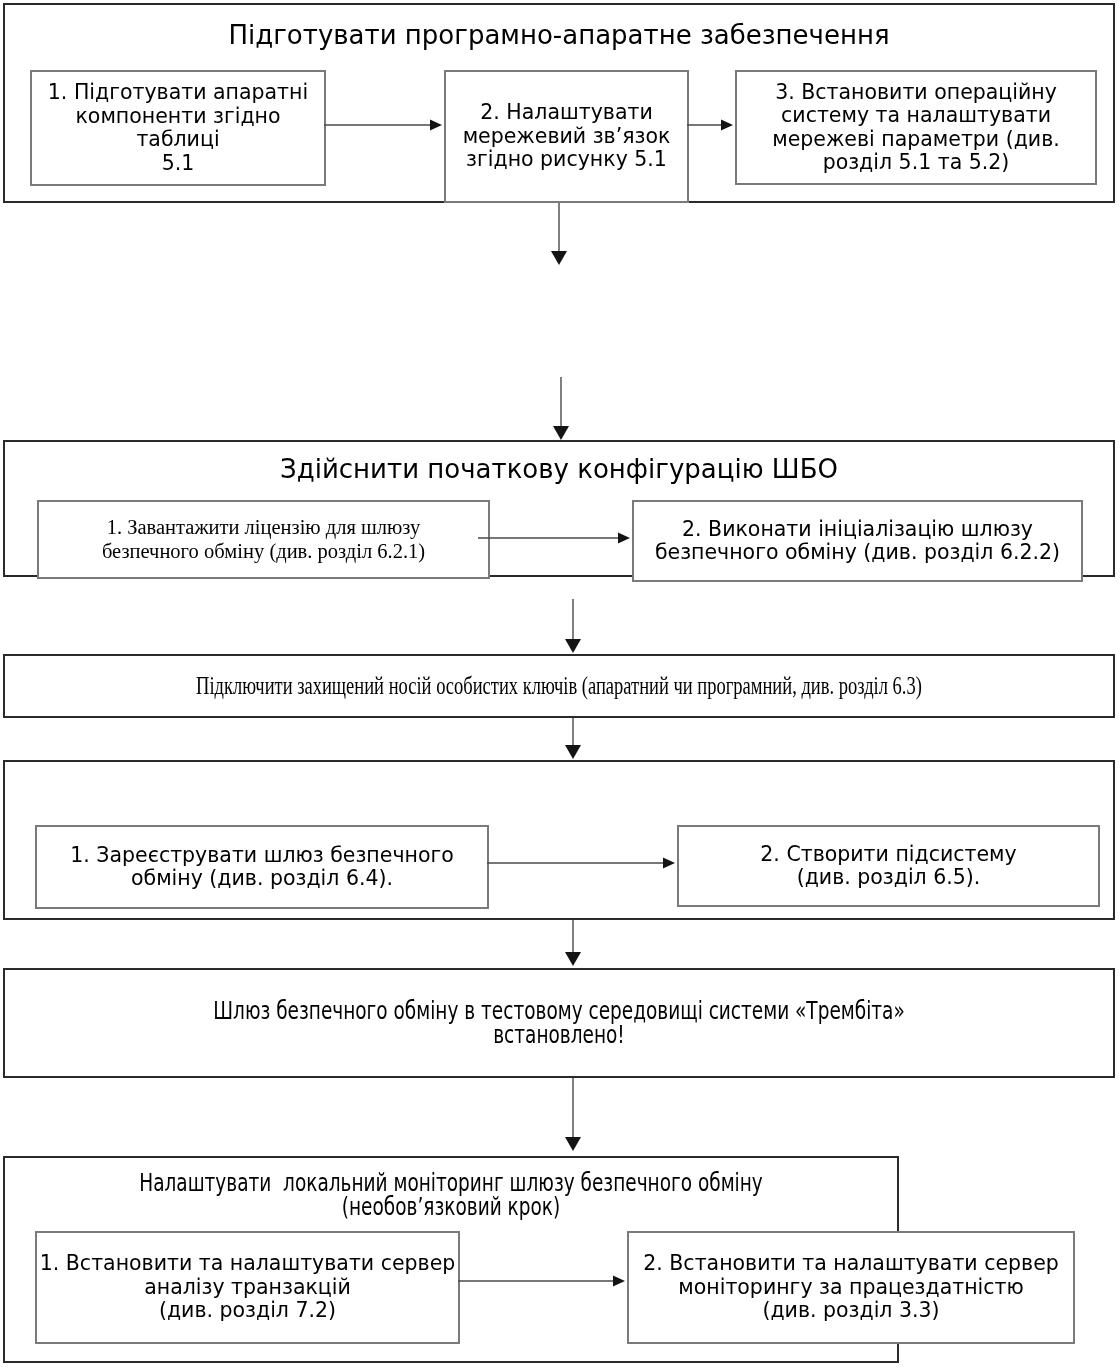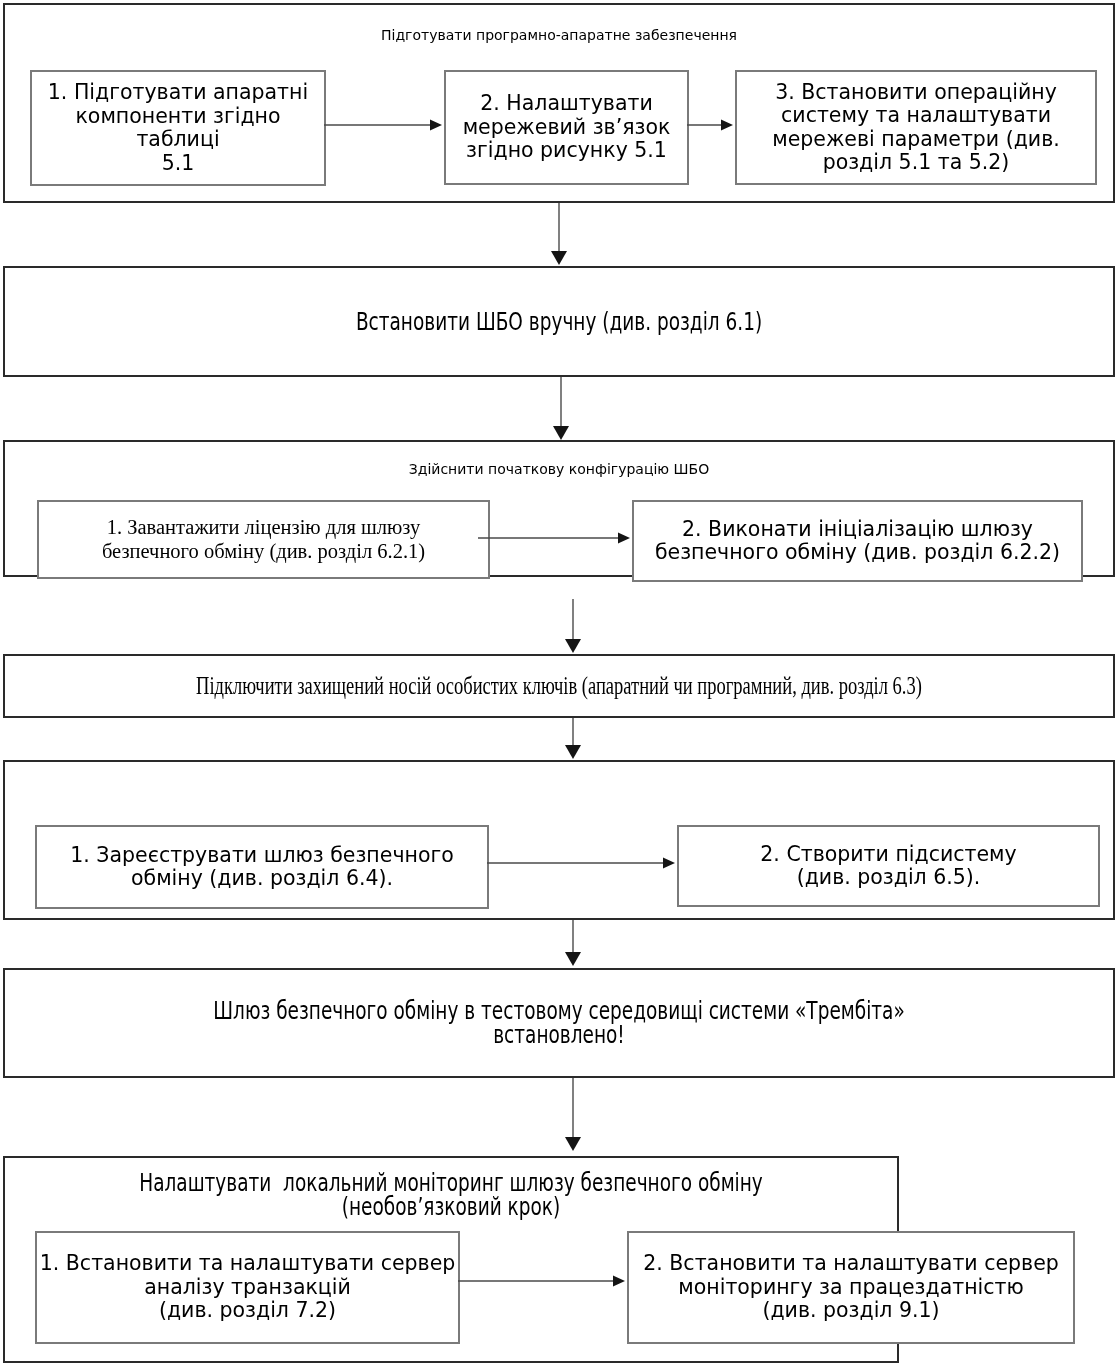--- a/index.html
+++ b/index.html
@@ -26,21 +26,21 @@
     position:absolute;
     border:2px solid var(--box-border);
     background:var(--background);
   }
   .stage.center{
     display:flex;align-items:center;justify-content:center;
   }
   .stage-title{
     position:absolute;left:0;right:0;
     text-align:center;
-    font-size:14px;line-height:24px;
+    font-size:26px;line-height:24px;
     white-space:pre-wrap;
   }
   .step{
     position:absolute;
     border:2px solid var(--step-border);
     background:var(--background);
     display:flex;align-items:center;justify-content:center;
     text-align:center;
     padding:0 2px;
   }
@@ -75,36 +75,33 @@
 
 <div class="page">
 
   <section class="stage" style="left:3px;top:3px;width:1112px;height:200px;">
     <div class="stage-title" style="top:18px;">Підготувати програмно-апаратне забезпечення</div>
     <div class="step" style="left:25px;top:65px;width:296px;height:116px;">
       <div class="txt">1. Підготувати апаратні
 компоненти згідно таблиці
 5.1</div>
     </div>
-    <div class="step" style="left:439px;top:65px;width:245px;height:115px;">
+    <div class="step" style="left:439px;top:65px;width:245px;height:133px;">
       <div class="txt">2. Налаштувати
 мережевий зв’язок
 згідно рисунку 5.1</div>
     </div>
     <div class="step" style="left:730px;top:65px;width:362px;height:115px;">
       <div class="txt">3. Встановити операційну
 систему та налаштувати
 мережеві параметри (див.
 розділ 5.1 та 5.2)</div>
     </div>
   </section>
 
-  <section class="stage center" style="left:3px;top:266px;width:1112px;height:111px;">
-    <div class="cond">Встановити ШБО вручну (див. розділ 6.1)</div>
-  </section>
 
   <section class="stage" style="left:3px;top:440px;width:1112px;height:137px;">
     <div class="stage-title" style="top:15px;">Здійснити початкову конфігурацію ШБО</div>
     <div class="step" style="left:32px;top:58px;width:453px;height:79px;font-family:Liberation Serif, serif;">
       <div class="txt">1. Завантажити ліцензію для шлюзу
 безпечного обміну (див. розділ 6.2.1)</div>
     </div>
     <div class="step" style="left:627px;top:58px;width:451px;height:82px;">
       <div class="txt">2. Виконати ініціалізацію шлюзу
 безпечного обміну (див. розділ 6.2.2)</div>
@@ -134,21 +131,21 @@
     <div class="stage-title cond-title" style="top:13px;">Налаштувати  локальний моніторинг шлюзу безпечного обміну
 (необов’язковий крок)</div>
     <div class="step" style="left:30px;top:73px;width:425px;height:113px;">
       <div class="txt">1. Встановити та налаштувати сервер
 аналізу транзакцій
 (див. розділ 7.2)</div>
     </div>
     <div class="step" style="left:622px;top:73px;width:448px;height:113px;">
       <div class="txt">2. Встановити та налаштувати сервер
 моніторингу за працездатністю
-(див. розділ 9.1)</div>
+(див. розділ 3.3)</div>
     </div>
   </section>
 
   <svg class="connectors" width="1120" height="1369" viewBox="0 0 1120 1369">
 
     <g>
       <line x1="324" y1="125" x2="431" y2="125"></line>
       <polygon points="430,119.5 430,130.5 442,125"></polygon>
     </g>
     <g>

